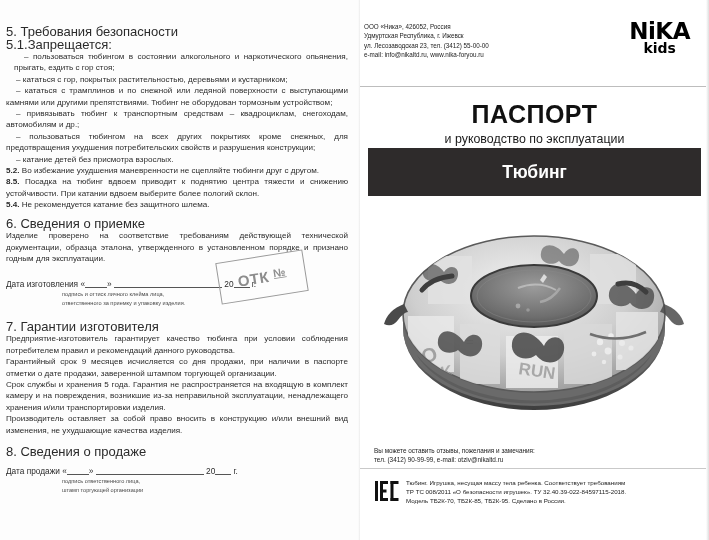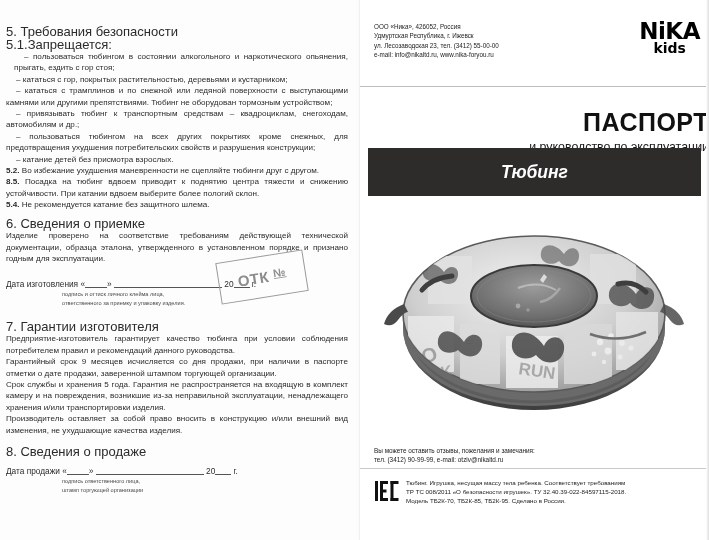--- a/index.html
+++ b/index.html
@@ -47,41 +47,41 @@
     display:flex;align-items:center;justify-content:center;
     letter-spacing:.5px;background:transparent;
   }
   .otk span{white-space:nowrap;}
   .otk sup{font-size:11px;vertical-align:4px;text-decoration:underline;}
 
   
   .edgemark{position:absolute;right:2px;background:#2f2f2f;}
 
   
-  .r-head{position:absolute;left:14px;top:22px;width:330px;height:52px;}
+  .r-head{position:absolute;left:4px;top:22px;width:330px;height:52px;}
   .r-addr{font-size:6.3px;line-height:9.3px;color:#222;}
   .logo{
     position:absolute;right:4px;top:-2px;text-align:center;color:#000;
     line-height:1;
   }
   .logo .l1{font-size:23px;font-weight:bold;letter-spacing:-0.5px;font-family:"DejaVu Sans",sans-serif;}
   .logo .l2{font-size:14px;font-weight:bold;letter-spacing:0px;margin-top:-2px;font-family:"DejaVu Sans",sans-serif;}
 
   .hr-top{position:absolute;left:0;top:86px;width:349px;height:1px;background:#bdbdbd;}
 
-  .r-title{position:absolute;left:0;top:108px;width:349px;text-align:right;}
+  .r-title{position:absolute;left:0;top:100px;width:349px;text-align:center;}
   .r-title .t1{font-size:25px;font-weight:bold;letter-spacing:0.5px;color:#111;}
   .r-title .t2{font-size:12.4px;color:#1a1a1a;margin-top:3px;}
 
   .blackbar{
     position:absolute;left:8px;top:148px;width:333px;height:48px;
     background:#2e2b2b;color:#fff;text-align:center;
     display:flex;flex-direction:column;justify-content:center;
   }
-  .blackbar .b1{font-size:17.5px;font-weight:bold;font-style:italic;line-height:1.05;}
+  .blackbar .b1{font-size:17.5px;font-weight:bold;line-height:1.05;}
   .blackbar .b2{font-size:11.2px;font-style:italic;margin-top:4px;}
 
   
   .photo{position:absolute;left:8px;top:196px;width:333px;height:228px;background:#fff;overflow:hidden;}
 
   .r-feedback{position:absolute;left:14px;top:446px;width:320px;font-size:6.4px;line-height:9.4px;color:#222;}
   .hr-bot{position:absolute;left:0;top:468px;width:349px;height:1px;background:#c9c9c9;}
 
   .eac{position:absolute;left:14px;top:480px;width:26px;height:22px;}
   .r-legal{position:absolute;left:46px;top:478px;width:288px;font-size:6.2px;line-height:9.2px;color:#222;}

